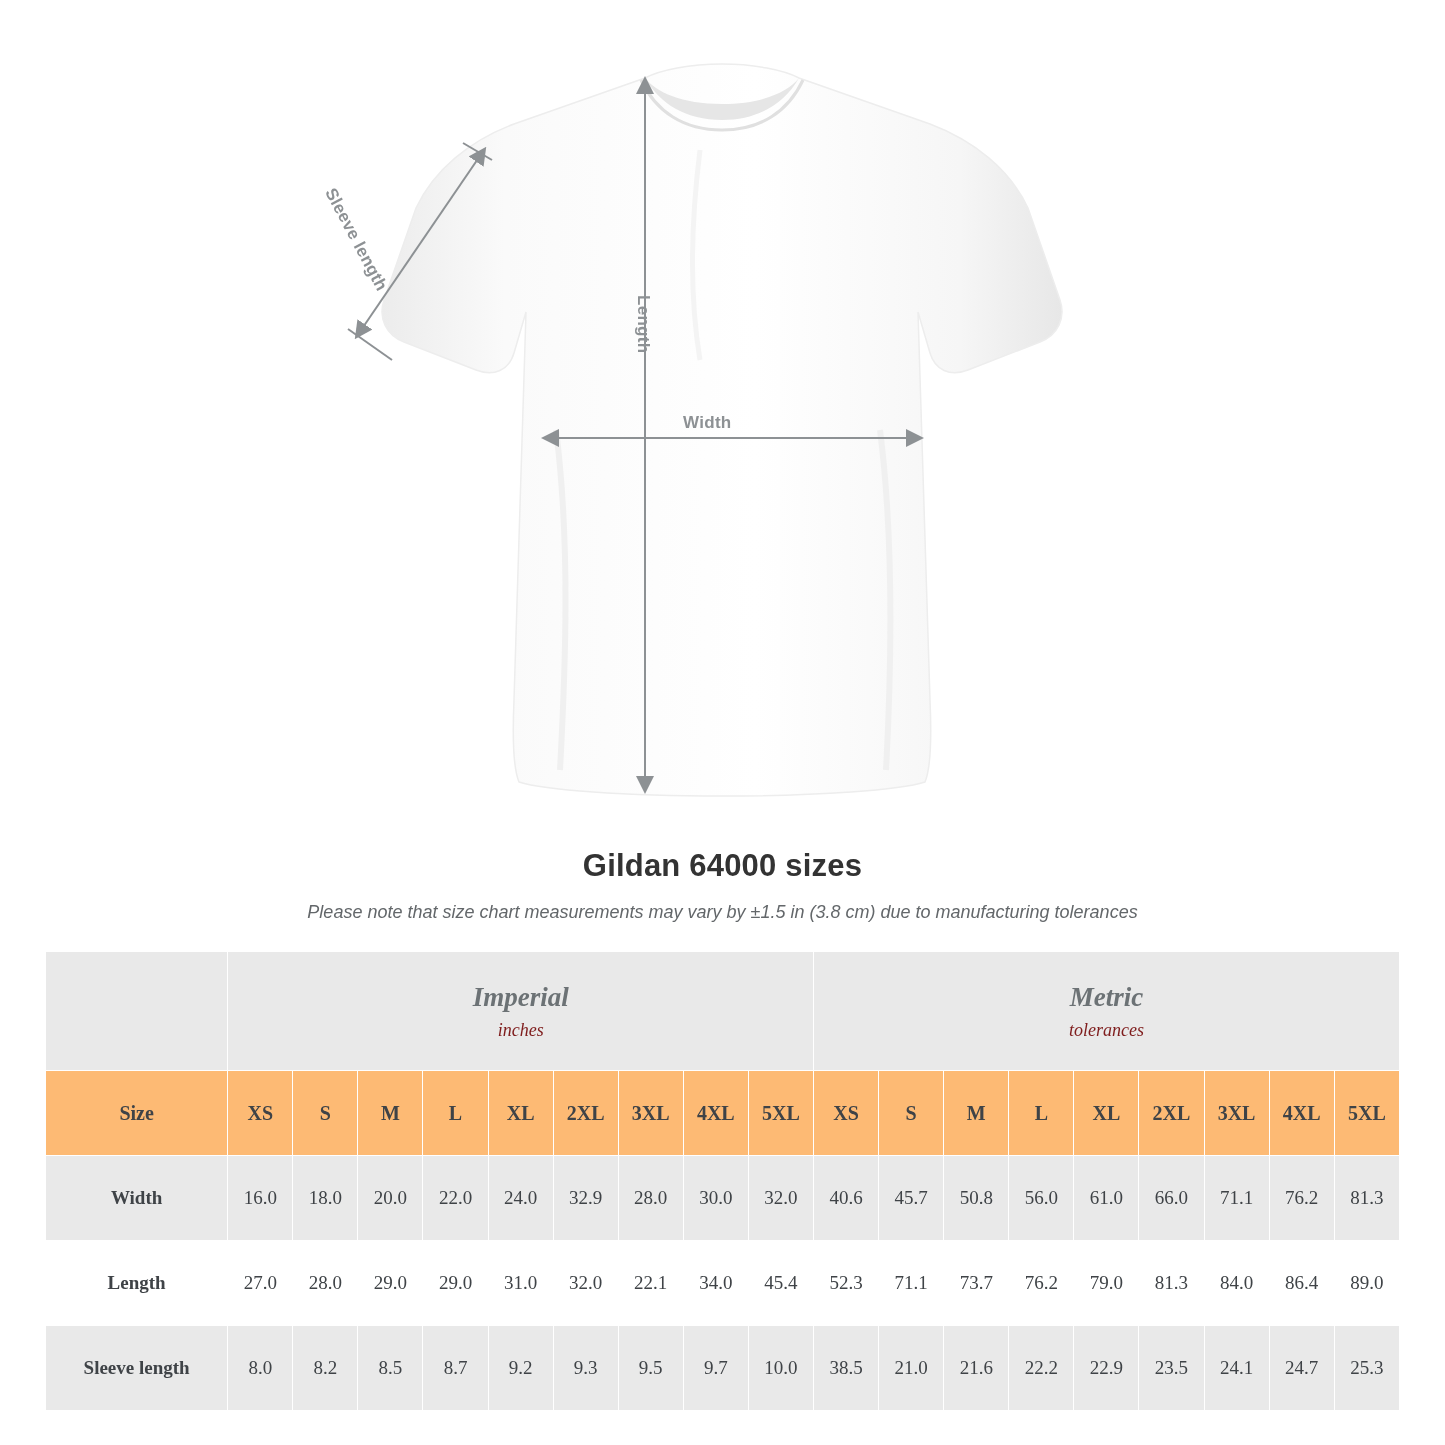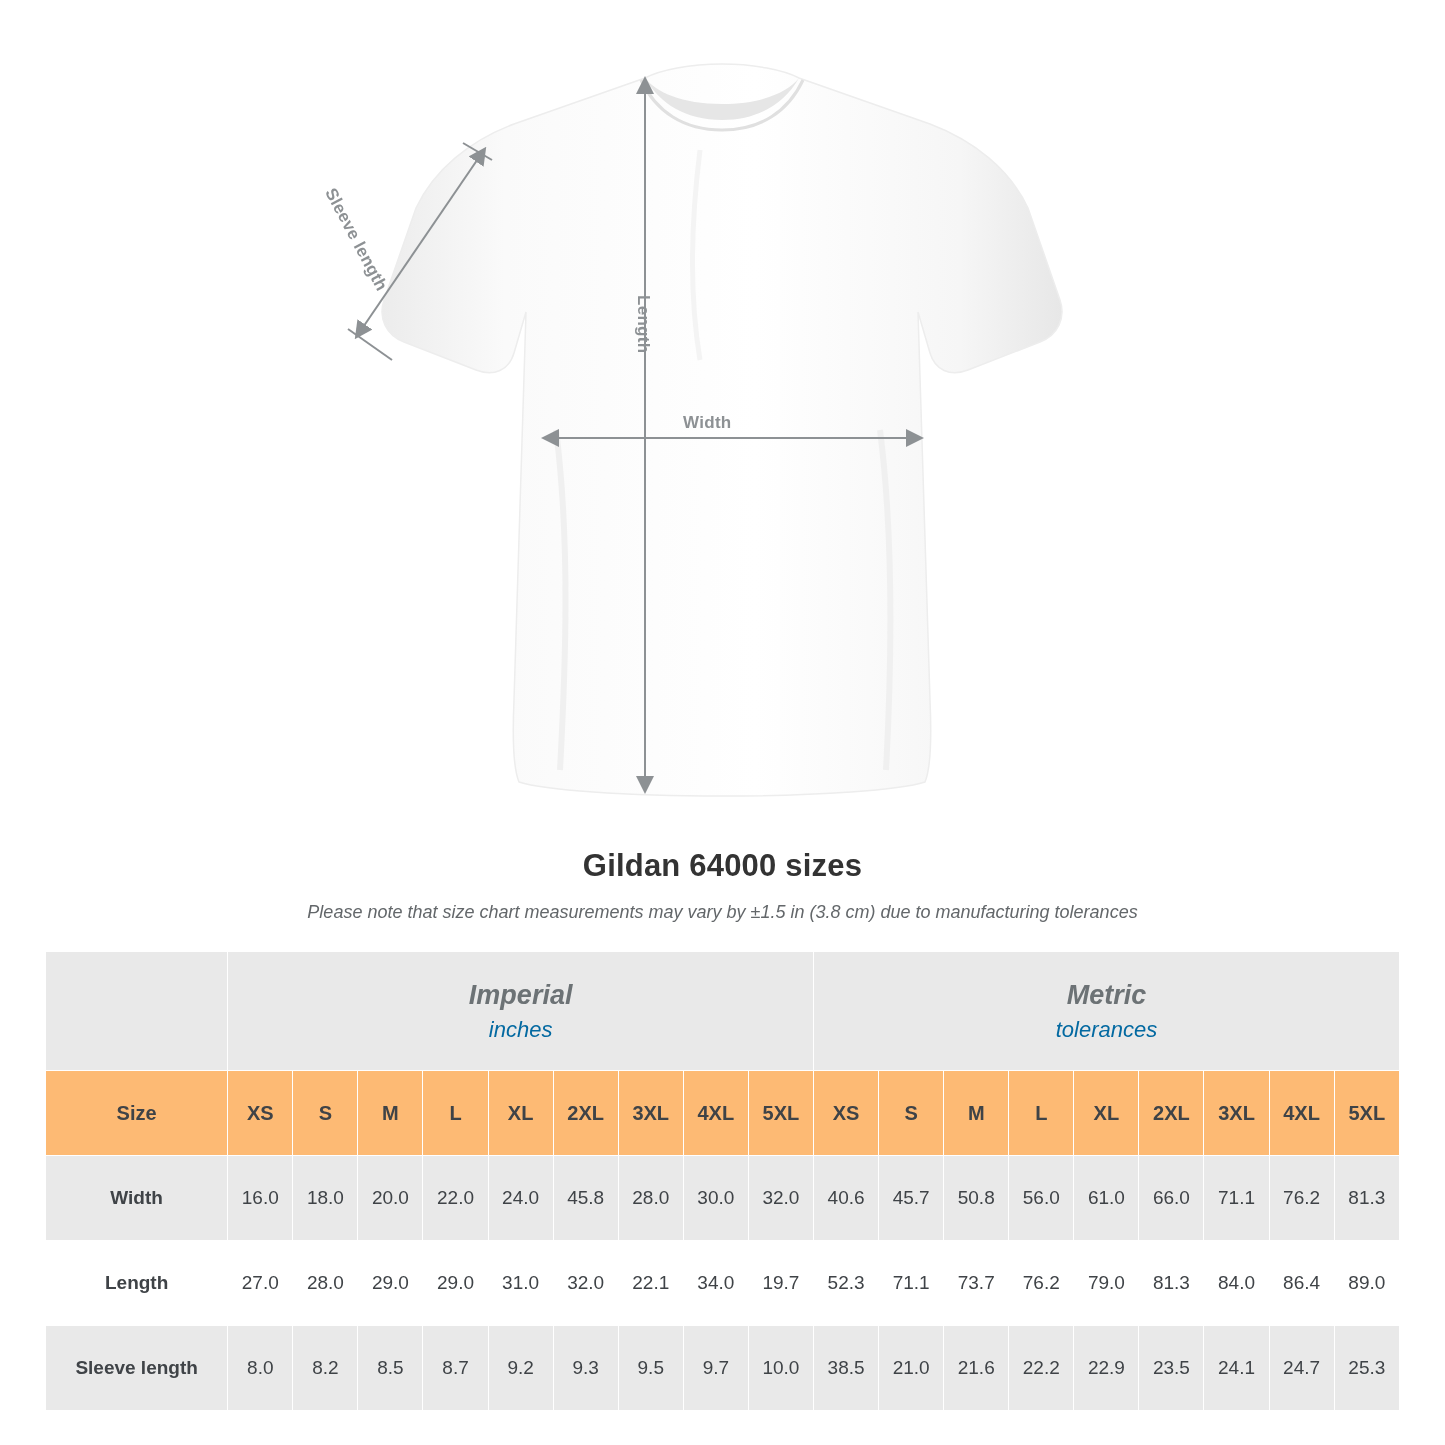--- a/index.html
+++ b/index.html
@@ -72,20 +72,21 @@
   .chart-note {
     font-size: 18px;
     font-style: italic;
     color: #63676a;
     margin: 18px 0 15px 0;
   }
 
   
   .table-wrap {
     margin: 28px 45px 0 45px;
+    font-family: Liberation Serif, serif;
   }
   table.size-table {
     width: 1355px;
     border-collapse: collapse;
     table-layout: fixed;
   }
   table.size-table td, table.size-table th {
     border: 1px solid #ffffff;
     text-align: center;
     font-size: 19px;
@@ -99,23 +100,23 @@
   }
   .unit-head .unit-name {
     font-size: 27px;
     font-weight: bold;
     font-style: italic;
     color: #6c7275;
     display: block;
     line-height: 1.25;
   }
   .unit-head .unit-sub {
-    font-size: 22px;
+    font-size: 18px;
     font-style: italic;
-    color: #0369a1;
+    color: #7f1d1d;
     display: block;
     margin-top: 5px;
   }
   .spacer-col { width: 182px; background: #e9e9e9; }
 
   tr.row-size td {
     background: #fdba74;
     height: 84px;
     vertical-align: middle;
     font-size: 20px;
@@ -263,21 +264,21 @@
           <td class="val">5XL</td>
         </tr>
 
         <tr class="row-alt">
           <td class="rowhead">Width</td>
           <td class="val">16.0</td>
           <td class="val">18.0</td>
           <td class="val">20.0</td>
           <td class="val">22.0</td>
           <td class="val">24.0</td>
-          <td class="val">45.8</td>
+          <td class="val">32.9</td>
           <td class="val">28.0</td>
           <td class="val">30.0</td>
           <td class="val">32.0</td>
           <td class="val">40.6</td>
           <td class="val">45.7</td>
           <td class="val">50.8</td>
           <td class="val">56.0</td>
           <td class="val">61.0</td>
           <td class="val">66.0</td>
           <td class="val">71.1</td>
@@ -288,21 +289,21 @@
         <tr class="row-plain">
           <td class="rowhead">Length</td>
           <td class="val">27.0</td>
           <td class="val">28.0</td>
           <td class="val">29.0</td>
           <td class="val">29.0</td>
           <td class="val">31.0</td>
           <td class="val">32.0</td>
           <td class="val">22.1</td>
           <td class="val">34.0</td>
-          <td class="val">19.7</td>
+          <td class="val">45.4</td>
           <td class="val">52.3</td>
           <td class="val">71.1</td>
           <td class="val">73.7</td>
           <td class="val">76.2</td>
           <td class="val">79.0</td>
           <td class="val">81.3</td>
           <td class="val">84.0</td>
           <td class="val">86.4</td>
           <td class="val">89.0</td>
         </tr>

